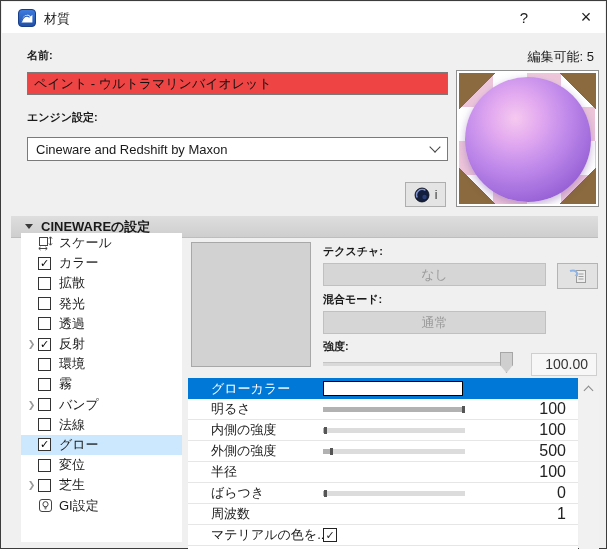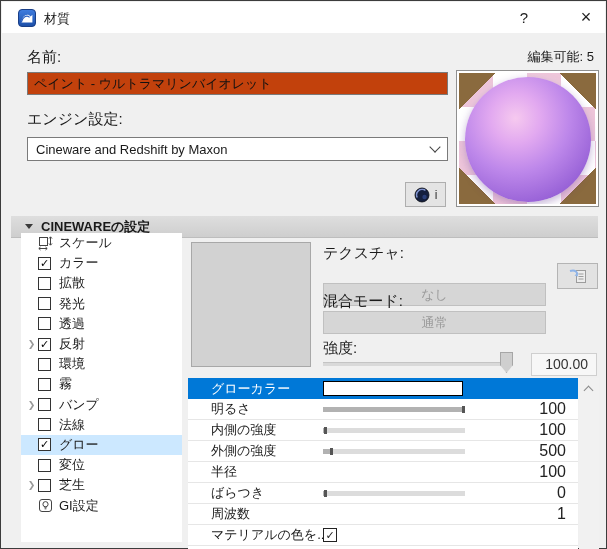--- a/index.html
+++ b/index.html
@@ -8,23 +8,23 @@
   .dialog { position:absolute; inset:0; width:607px; height:549px; background:#f0f0f0; border:1px solid #3c3c3c; }
 
   
   .titlebar { position:absolute; left:1px; top:1px; right:1px; height:31px; background:#ffffff; display:flex; align-items:center; }
   .app-logo { position:absolute; left:16px; top:7px; width:18px; height:18px; }
   .win-title { position:absolute; left:42px; top:8px; font-size:13px; }
   .btn-help { position:absolute; left:505px; top:4px; width:34px; height:24px; text-align:center; line-height:24px; font-size:15px; color:#222; }
   .btn-close { position:absolute; left:566px; top:4px; width:36px; height:24px; text-align:center; line-height:23px; font-size:18px; color:#222; }
 
   
-  .lbl { position:absolute; font-size:15px; }
+  .lbl { position:absolute; font-size:11px;font-weight:bold; }
   .editable { position:absolute; right:12px; top:47px; font-size:13px; }
-  .name-input { position:absolute; left:26px; top:71px; width:421px; height:23px; border:1px solid #7a7a7a; background:#c2410c; font-family:inherit; font-size:13px; padding:0 6px; color:#111; }
+  .name-input { position:absolute; left:26px; top:71px; width:421px; height:23px; border:1px solid #7a7a7a; background:#ef4444; font-family:inherit; font-size:13px; padding:0 6px; color:#111; }
   .engine-select { position:absolute; left:26px; top:136px; width:421px; height:24px; border:1px solid #7a7a7a; background:#fff; display:flex; align-items:center; padding:0 8px; }
   .chev-down { width:8px; height:8px; border:solid #444; border-width:0 0 1.5px 1.5px; transform:rotate(-45deg); margin-left:auto; margin-top:-4px; }
 
   
   .preview { position:absolute; left:455px; top:69px; width:143px; height:137px; border:1px solid #8f8f8f; background:#fff; padding:2px; }
   .checker { position:relative; width:100%; height:100%; overflow:hidden;
     background:
       radial-gradient(circle at 50% 50%, rgba(255,255,255,0.95) 28%, rgba(255,255,255,0) 72%),
       linear-gradient(135deg, #8a6a3e 26px, rgba(0,0,0,0) 26px),
       linear-gradient(225deg, #8a6a3e 26px, rgba(0,0,0,0) 26px),
@@ -208,21 +208,21 @@
           <rect x="1.5" y="1.5" width="12" height="12" rx="2.5" fill="none" stroke="#444"></rect>
           <circle cx="7.5" cy="6.2" r="2.6" fill="none" stroke="#444"></circle>
           <path d="M6.3 9.2 h2.4 M6.6 10.8 h1.8" stroke="#444" fill="none"></path>
         </svg>
         <span class="chan-lab">GI設定</span>
       </div>
     </div>
 
   <div class="tex-square"></div>
   <span class="lbl" style="left:322px; top:243px;">テクスチャ:</span>
-  <div class="dis-btn" style="left:322px; top:262px; width:223px; height:23px;margin-top:20px;">なし</div>
+  <div class="dis-btn" style="left:322px; top:262px; width:223px; height:23px;">なし</div>
   <div class="load-btn">
     <svg width="20" height="18" viewBox="0 0 20 18">
       <rect x="8.5" y="3.5" width="9" height="12" fill="#ededed" stroke="#9c9c9c"></rect>
       <line x1="10.5" y1="7" x2="15.5" y2="7" stroke="#9c9c9c"></line>
       <line x1="10.5" y1="9.5" x2="15.5" y2="9.5" stroke="#9c9c9c"></line>
       <line x1="10.5" y1="12" x2="15.5" y2="12" stroke="#9c9c9c"></line>
       <path d="M2 4 C7 2.5, 9 4.5, 9.5 7.5" fill="none" stroke="#8fb4e8" stroke-width="2"></path>
       <path d="M6.5 8.5 L10 9.5 L9.5 5.8 Z" fill="#8fb4e8"></path>
     </svg>
   </div>

